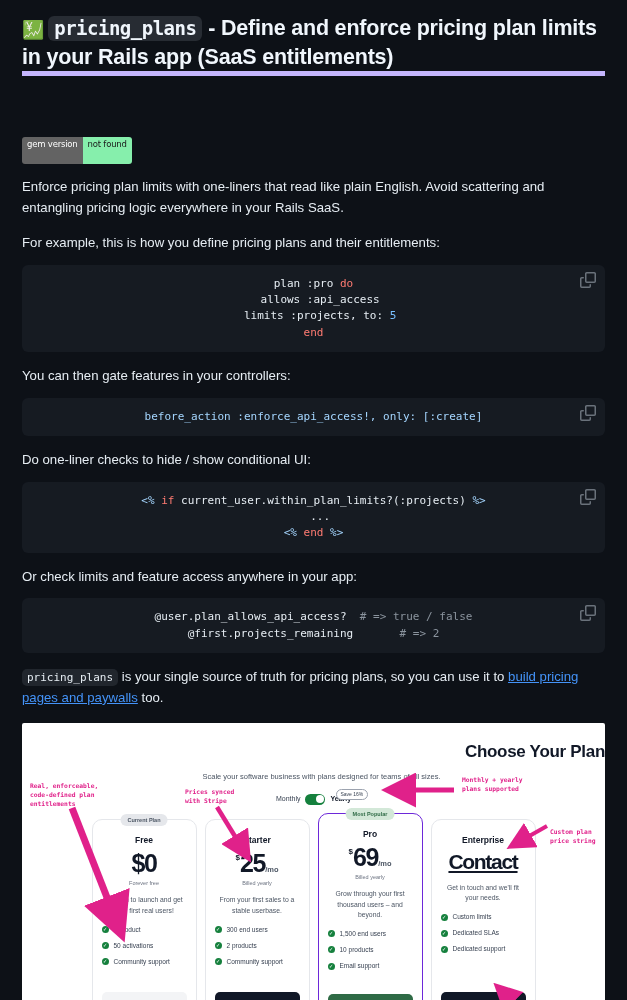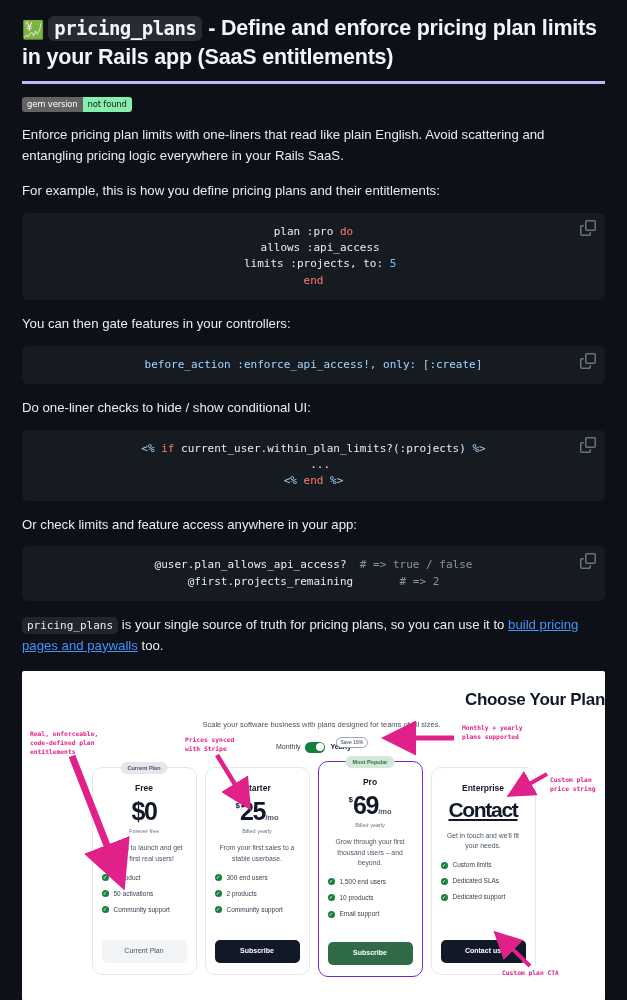--- a/index.html
+++ b/index.html
@@ -16,39 +16,38 @@
     width: 627px;
   }
 
   
   .h1 {
     font-size: 21.5px;
     font-weight: 700;
     line-height: 1.32;
     letter-spacing: -0.2px;
     color: #f0f6fc;
-    padding-bottom: 10px;
-    border-bottom: 3px solid #c4b5fd;
+    border-bottom: 5px solid #c4b5fd;
     margin-bottom: 13px;
   }
   .h1 .emoji { font-size: 18px; margin-right: 4px; vertical-align: -1px; }
   .h1 code {
     font-family: "DejaVu Sans Mono", monospace;
     font-size: 19px;
     background: #272c33;
     border-radius: 6px;
     padding: 1px 6px 2px 6px;
     font-weight: 700;
     letter-spacing: -0.5px;
   }
 
   
   .badges { display: flex; margin-bottom: 13px; }
-  .badge { display: flex; height: 15px; border-radius: 3px; overflow: hidden;
-           font-size: 8.5px; line-height: 15px; font-family: "DejaVu Sans", sans-serif; }
+  .badge { display: flex; height: 27px; border-radius: 3px; overflow: hidden;
+           font-size: 8.5px; line-height: 15px; font-family: "DejaVu Sans", sans-serif; margin-top: 48px; }
   .badge .lft { background: #636363; color: #fff; padding: 0 5px; letter-spacing: -0.2px; }
   .badge .rgt { background: #86efac; color: #1a1a1a; padding: 0 5px; letter-spacing: -0.2px; }
 
   
   p.body { font-size: 13.2px; color: #e6edf3; margin-bottom: 14px; line-height: 1.58; }
   p.tight { margin-bottom: 11px; }
   a.lnk { color: #4493f8; text-decoration: underline; }
   code.inline {
     font-family: "DejaVu Sans Mono", monospace;
     font-size: 11px;

